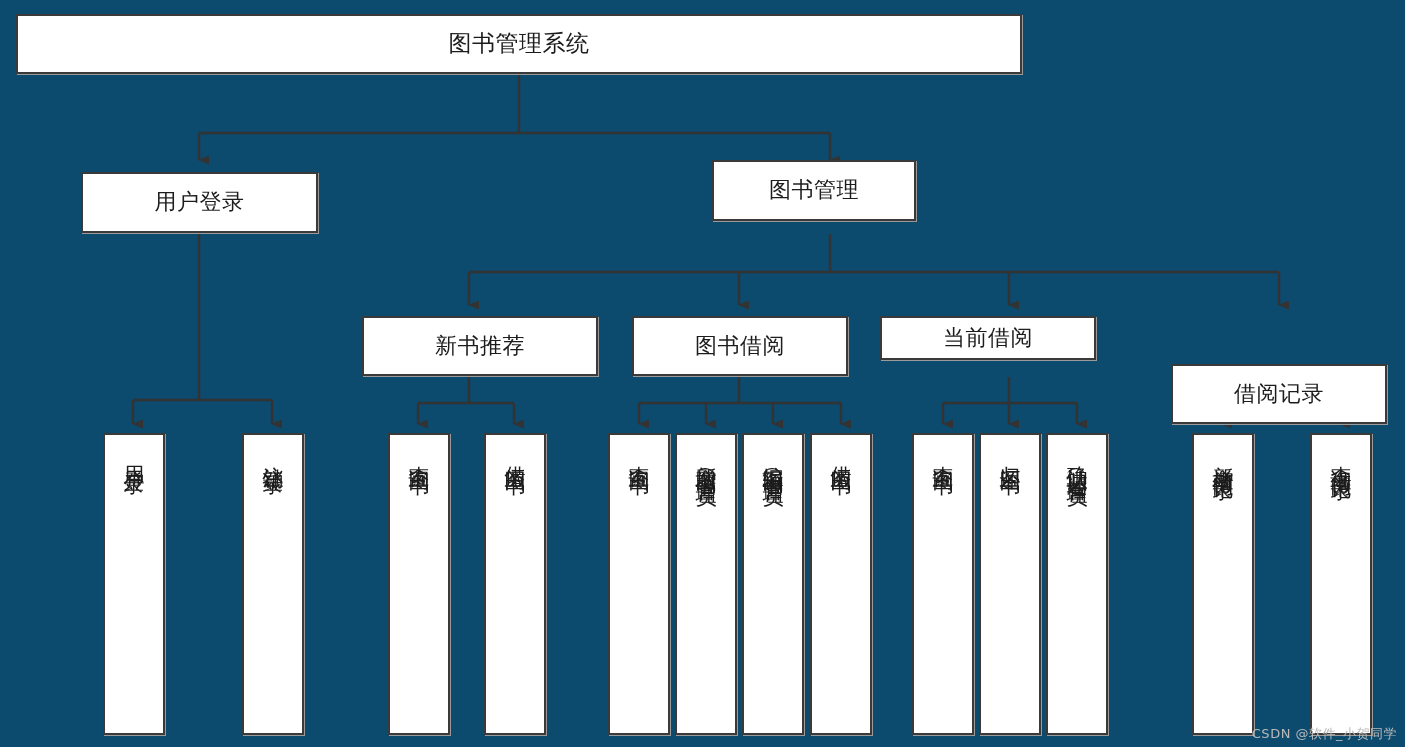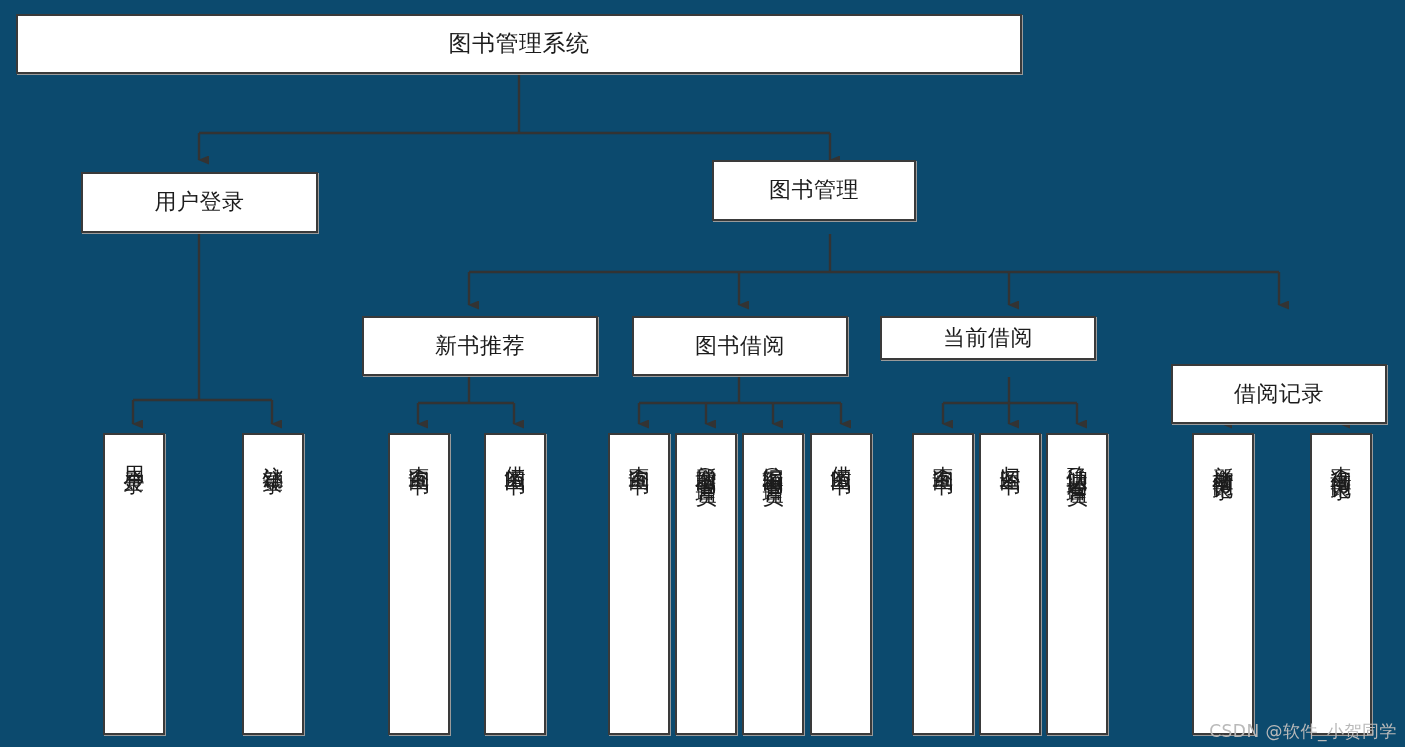--- a/index.html
+++ b/index.html
@@ -68,21 +68,21 @@
     white-space: nowrap;
   }
   .node.leaf.tall .label {
     padding-top: 0;
   }
   
   #watermark {
     position: absolute;
     right: 8px;
     bottom: 4px;
-    font-size: 17px;
+    font-size: 13px;
     color: #b9b9b9;
     letter-spacing: 0.5px;
     user-select: none;
     white-space: nowrap;
   }
 </style>
 </head>
 <body>
 
 <div id="diagram-root">

